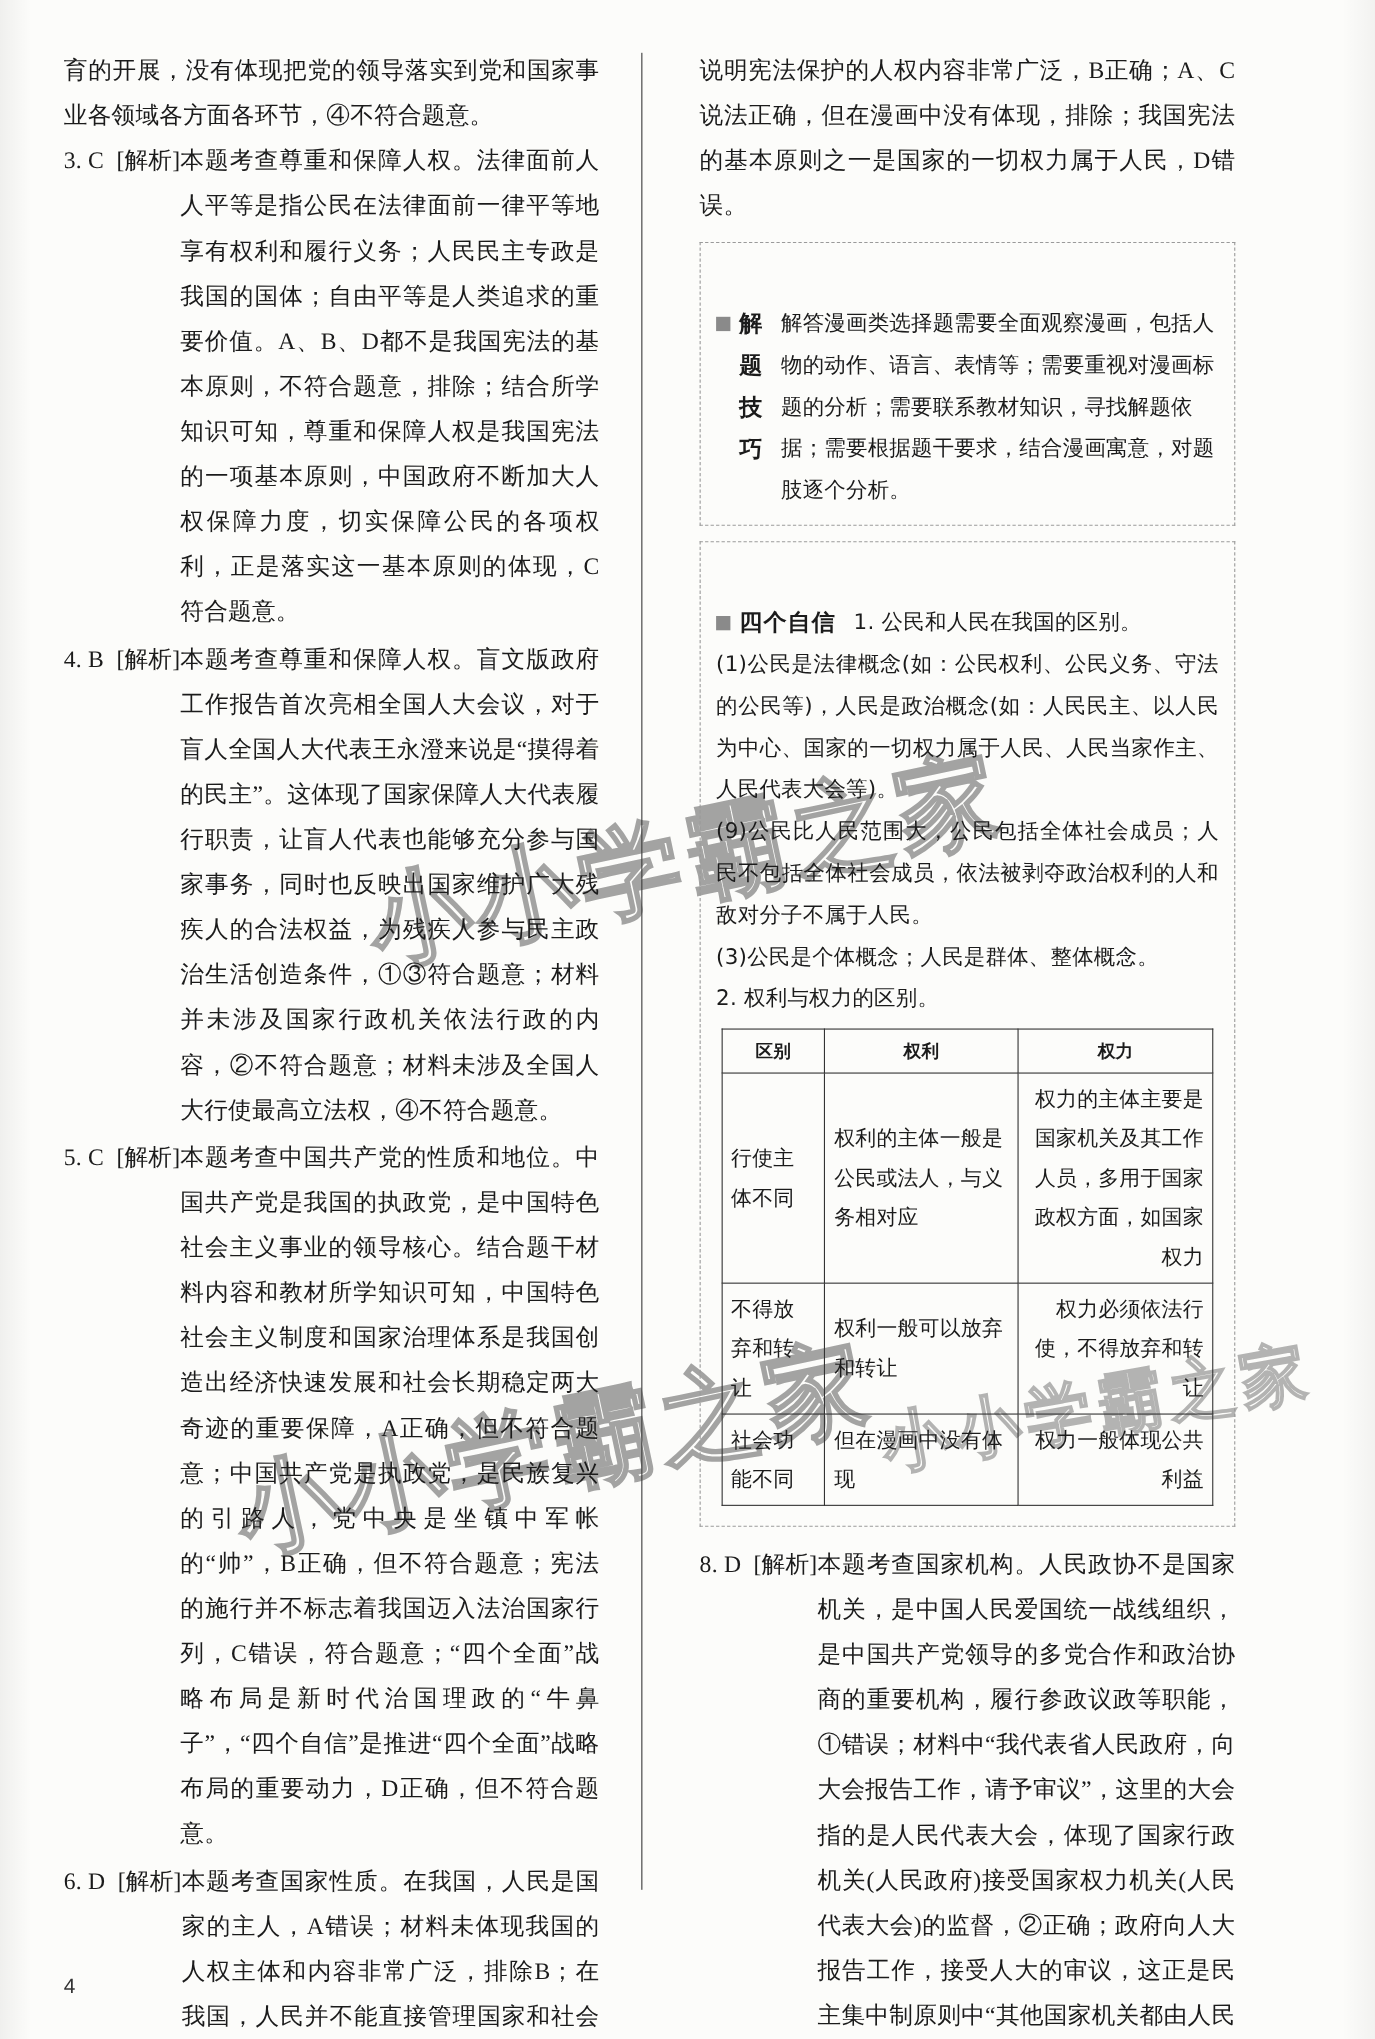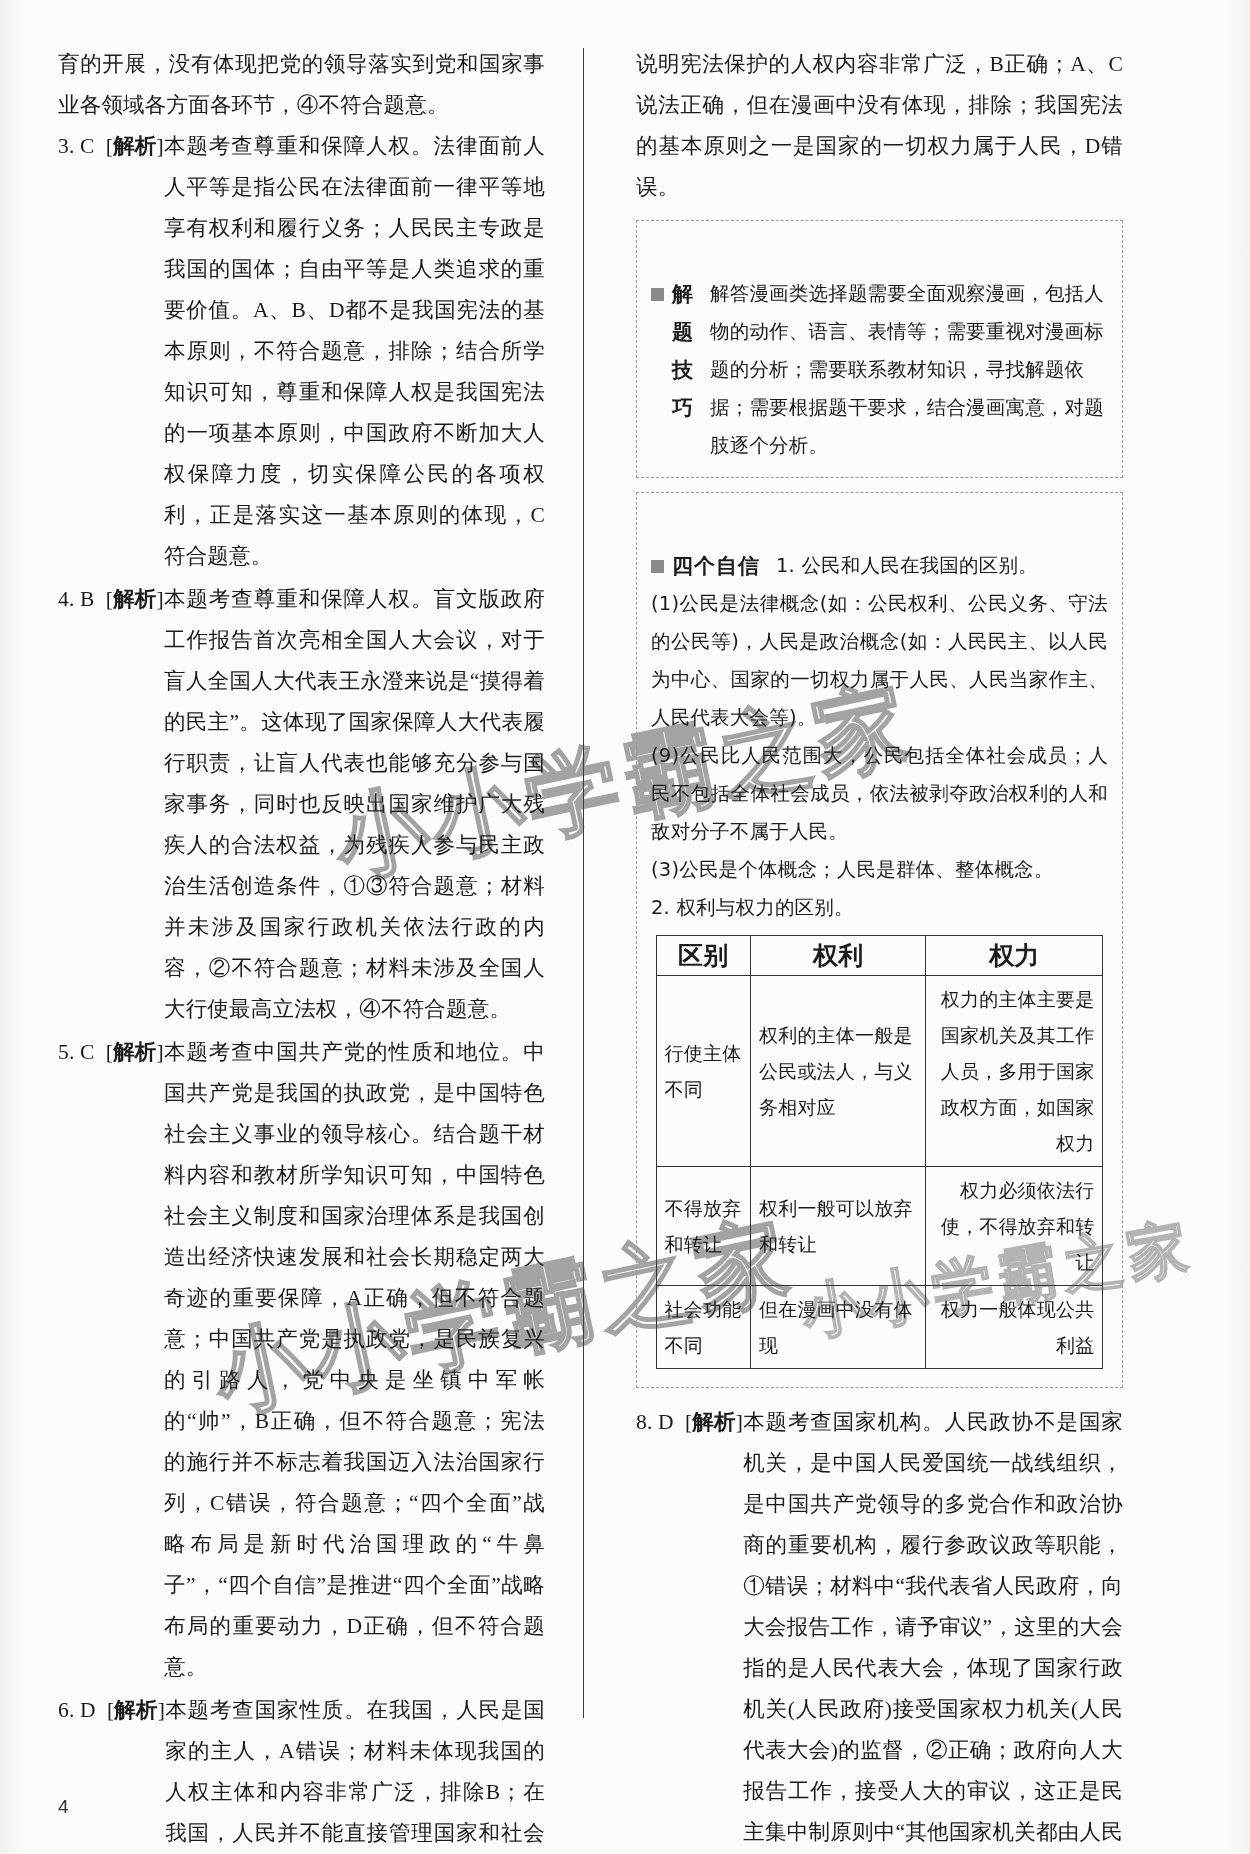--- a/index.html
+++ b/index.html
@@ -38,21 +38,21 @@
     display:flex;margin-bottom:2px;
   }
   .ans .num{
     flex:0 0 auto;white-space:nowrap;
     font-family:"Liberation Serif",serif;
   }
   .ans .body{
     flex:1 1 auto;text-align:justify;text-justify:inter-ideograph;
     text-indent:0;
   }
-  .tag{font-weight:bold;text-align:center;}
+  .tag{font-weight:normal;text-align:center;}
   .para{margin:0;text-align:justify;text-justify:inter-ideograph;}
 
   
   .notebox{
     border:1.6px dashed #9a9a9a;
     padding:10px 14px 12px 14px;
     margin:12px 0 14px 0;
     font-family:"DejaVu Sans","Liberation Sans",sans-serif;
     font-size:19.5px;
     line-height:38px;
@@ -71,21 +71,21 @@
   
   table.kv{
     border-collapse:collapse;width:98%;margin:8px auto 6px auto;
     font-family:"DejaVu Sans","Liberation Sans",sans-serif;
     font-size:19px;line-height:33px;
   }
   table.kv td,table.kv th{
     border:1.2px solid #333;padding:5px 8px;vertical-align:middle;
   }
   table.kv thead th{
-    font-weight:bold;text-align:center;font-size:25px;padding:3px 8px;
+    font-weight:bold;text-align:center;font-size:16px;padding:3px 8px;
     font-family:"DejaVu Sans","Liberation Sans",sans-serif;
   }
   table.kv td.c1{width:86px;}
   table.kv td.c2{width:178px;}
   table.kv td.c3{width:180px;text-align:right;}
   table.kv tbody td{line-height:36px;}
 
   
   .folio{
     position:absolute;left:58px;bottom:36px;

